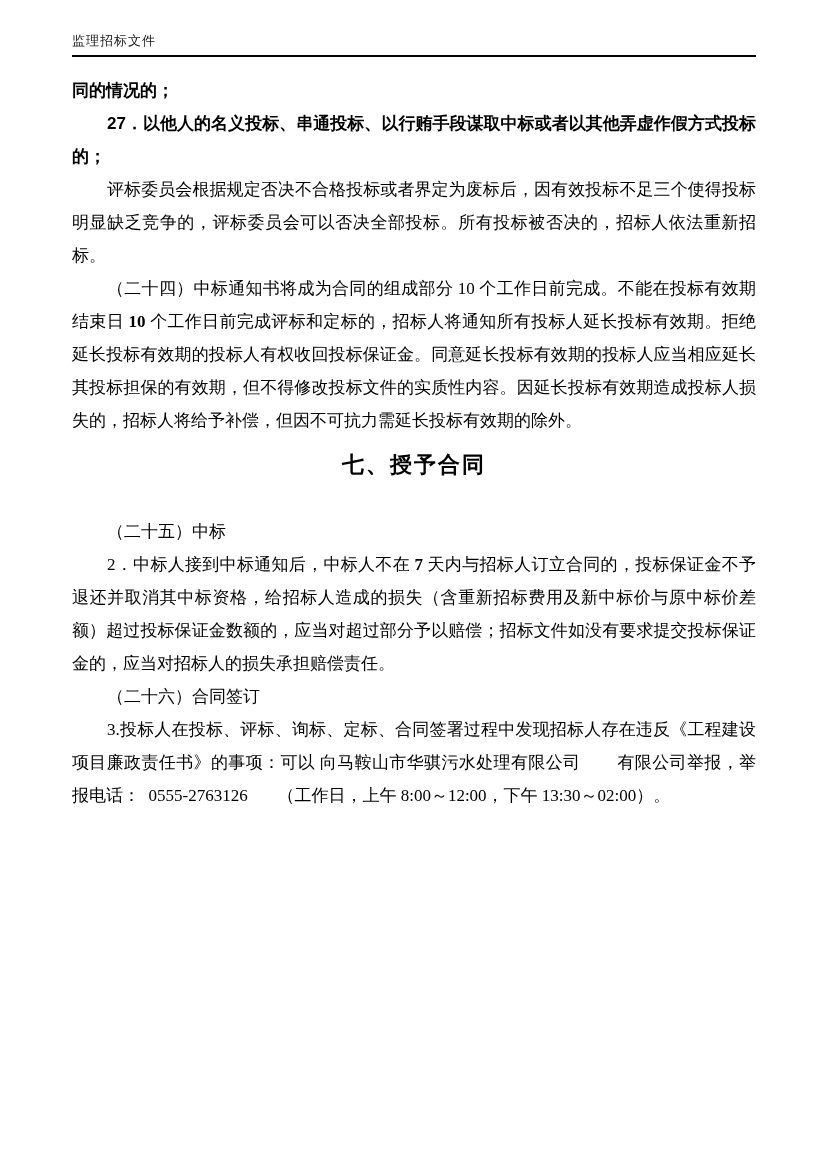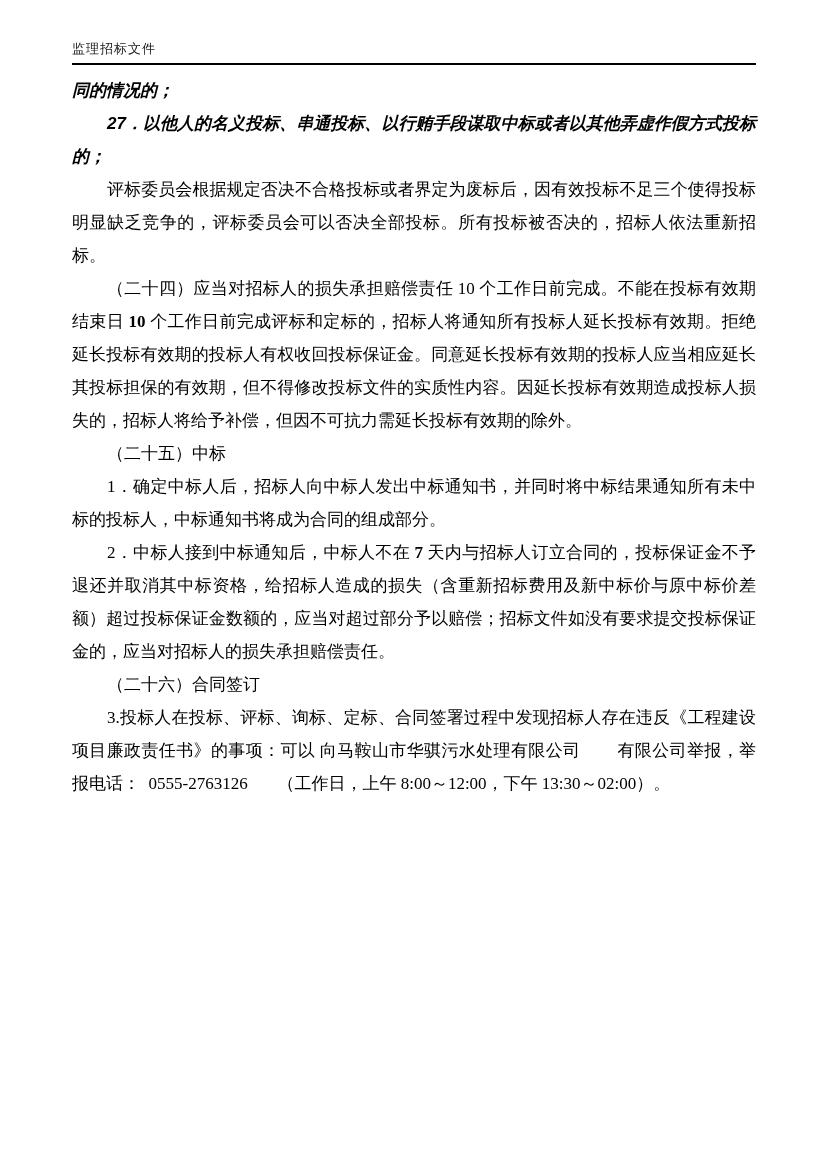--- a/index.html
+++ b/index.html
@@ -9,21 +9,21 @@
     height:1169px;
     background:#ffffff;
     color:#000;
     font-family:"Liberation Serif","DejaVu Serif",serif;
     overflow:hidden;
   }
   .page-header{
     position:absolute;
     left:72px;
     width:684px;
-    top:40px;
+    top:32px;
     font-size:13px;
     letter-spacing:1px;
     color:#1a1a1a;
     padding-bottom:5px;
     border-bottom:2px solid #000;
   }
   .doc-body{
     position:absolute;
     left:72px;
     width:684px;
@@ -35,21 +35,20 @@
   }
   .doc-body p{
     margin:0;
     white-space:pre-wrap;
   }
   .indent{ text-indent:35px; }
   .body{ font-family:"Liberation Serif","DejaVu Serif",serif; }
   .body-bold{
     font-family:"Liberation Sans","DejaVu Sans",sans-serif;
     font-weight:bold;
-    font-style:italic;
   }
   .heading{
     font-family:"Liberation Sans","DejaVu Sans",sans-serif;
     font-weight:bold;
     font-size:22px;
     line-height:40px;
     text-align:center;
     margin-top:8px !important;
     margin-bottom:30px !important;
     letter-spacing:2px;
@@ -61,20 +60,20 @@
 <body>
 
 <div class="page">
   <div class="page-header">
     <span>监理招标文件</span>
   </div>
   <div class="doc-body">
       <p class="body-bold"><span>同的情况的；</span></p>
       <p class="body-bold indent"><span>27．以他人的名义投标、串通投标、以行贿手段谋取中标或者以其他弄虚作假方式投标的；</span></p>
       <p class="body indent"><span>评标委员会根据规定否决不合格投标或者界定为废标后，因有效投标不足三个使得投标明显缺乏竞争的，评标委员会可以否决全部投标。所有投标被否决的，招标人依法重新招标。</span></p>
-      <p class="body indent"><span>（二十四）应当对招标人的损失承担赔偿责任</span><span class="u"> 10 </span><span>个工作日前完成。不能在投标有效期结束日</span><span class="b u"> 10 </span><span>个工作日前完成评标和定标的，招标人将通知所有投标人延长投标有效期。拒绝延长投标有效期的投标人有权收回投标保证金。同意延长投标有效期的投标人应当相应延长其投标担保的有效期，但不得修改投标文件的实质性内容。因延长投标有效期造成投标人损失的，招标人将给予补偿，但因不可抗力需延长投标有效期的除外。</span></p>
+      <p class="body indent"><span>（二十四）中标通知书将成为合同的组成部分</span><span class="u"> 10 </span><span>个工作日前完成。不能在投标有效期结束日</span><span class="b u"> 10 </span><span>个工作日前完成评标和定标的，招标人将通知所有投标人延长投标有效期。拒绝延长投标有效期的投标人有权收回投标保证金。同意延长投标有效期的投标人应当相应延长其投标担保的有效期，但不得修改投标文件的实质性内容。因延长投标有效期造成投标人损失的，招标人将给予补偿，但因不可抗力需延长投标有效期的除外。</span></p>
+      <p class="heading"><span>七、授予合同</span></p>
       <p class="body indent"><span>（二十五）中标</span></p>
-      <p class="body indent"><span>1．确定中标人后，招标人向中标人发出中标通知书，并同时将中标结果通知所有未中标的投标人，中标通知书将成为合同的组成部分。</span></p>
       <p class="body indent"><span>2．中标人接到中标通知后，中标人不在</span><span class="b u"> 7 </span><span>天内与招标人订立合同的，投标保证金不予退还并取消其中标资格，给招标人造成的损失（含重新招标费用及新中标价与原中标价差额）超过投标保证金数额的，应当对超过部分予以赔偿；招标文件如没有要求提交投标保证金的，应当对招标人的损失承担赔偿责任。</span></p>
       <p class="body indent"><span>（二十六）合同签订</span></p>
       <p class="body indent"><span>3.投标人在投标、评标、询标、定标、合同签署过程中发现招标人存在违反《工程建设项目廉政责任书》的事项：可以</span><span class="u"> 向马鞍山市华骐污水处理有限公司        </span><span>有限公司举报，举报电话：</span><span class="u">  0555-2763126       </span><span>（工作日，上午 8:00～12:00，下午 13:30～02:00）。</span></p>
     </div>
 </div>
 
 </body></html>

